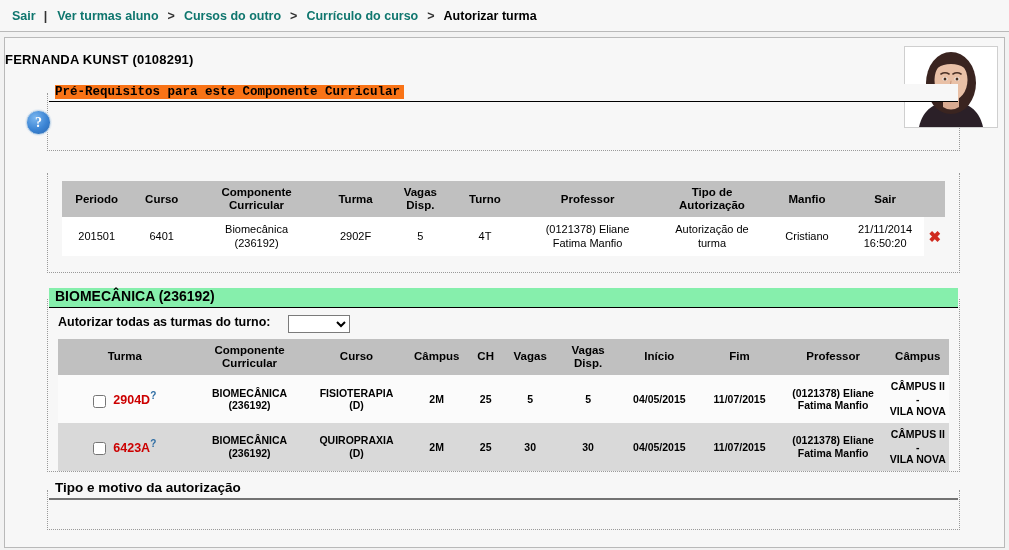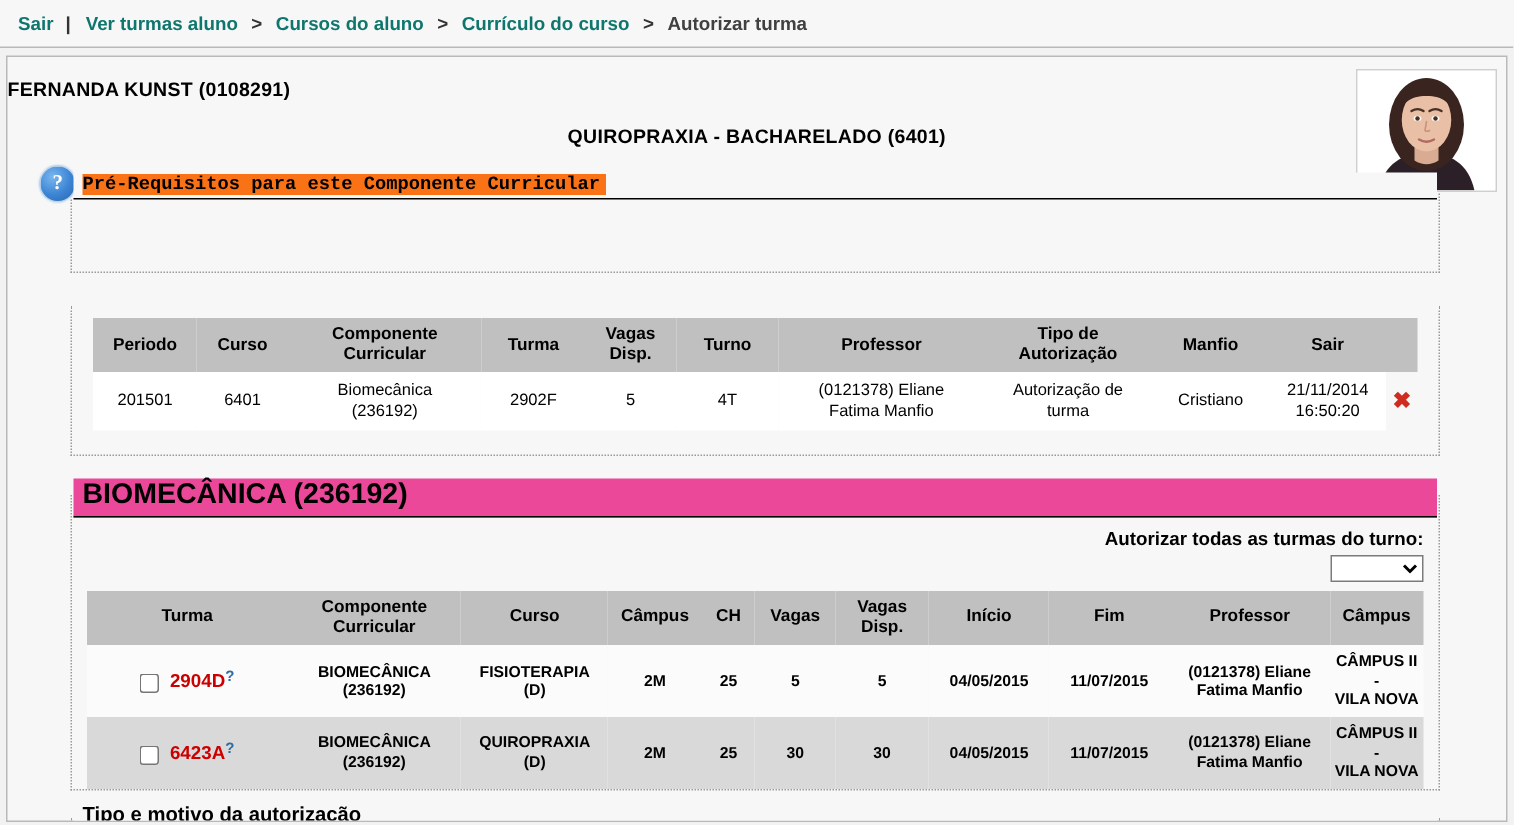--- a/index.html
+++ b/index.html
@@ -39,21 +39,21 @@
     margin: 0 9px;
     font-size: 12.5px;
   }
   .crumb-pipe {
     color: #333;
     font-weight: bold;
     margin: 0 10px 0 8px;
     font-size: 12.5px;
   }
   .crumb.current {
-    color: #404040;
+    color: #000000;
   }
 
   
   .page-panel {
     position: relative;
     margin: 5px 4px 0 4px;
     height: 511px;
     background: #f7f7f7;
     border: 1px solid #b9b9b9;
     box-sizing: border-box;
@@ -177,36 +177,35 @@
 
   
   .comp-section {
     margin: 26px 44px 0 42px;
     border: 1px dotted #9a9a9a;
     border-top: none;
     box-sizing: border-box;
   }
   .comp-title {
     font-weight: bold;
-    font-size: 19px;
+    font-size: 14px;
     padding: 0 0 3px 6px;
     border-bottom: 1px solid #000;
     margin: 0 1px;
     position: relative;
     top: -11px;
-    background: #ec4899;
+    background: #86efac;
   }
   .comp-body { padding: 0 10px 0 10px; margin-top: -4px; }
 
   .authorize-all-row {
     display: flex;
-    align-items: flex-end;
-    gap: 4px;
+    align-items: flex-start;
+    gap: 17px;
     padding: 0 0 6px 0;
-    flex-direction: column;
   }
   .authorize-all-label {
     font-weight: bold;
     font-size: 12.5px;
   }
   select.turno-select {
     width: 62px;
     height: 18px;
     font-size: 11px;
     font-family: "Liberation Sans", sans-serif;
@@ -277,21 +276,21 @@
   }
 </style>
 </head>
 <body>
 
 <div class="breadcrumb-bar">
   <a href="#" class="crumb">Sair</a>
   <span class="crumb-pipe">|</span>
   <a href="#" class="crumb">Ver turmas aluno</a>
   <span class="crumb-sep">&gt;</span>
-  <a href="#" class="crumb">Cursos do aluno</a>
+  <a href="#" class="crumb">Cursos do outro</a>
   <span class="crumb-sep">&gt;</span>
   <a href="#" class="crumb">Currículo do curso</a>
   <span class="crumb-sep">&gt;</span>
   <a href="#" class="crumb current">Autorizar turma</a>
 </div>
 
 <div class="page-panel">
 
   <div class="help-icon">?</div>
 
@@ -319,21 +318,20 @@
       <circle cx="40" cy="32" r="1.5" fill="#4a2e1d"></circle>
       <circle cx="52" cy="32" r="1.5" fill="#4a2e1d"></circle>
 
       <path d="M46 34 L45 40 q1.5 1 3 0" stroke="#c9957a" stroke-width="1.1" fill="none" stroke-linecap="round"></path>
 
       <path d="M41 46 q5 3 10 0" stroke="#b06a62" stroke-width="1.6" fill="none" stroke-linecap="round"></path>
     </svg>
   </div>
 
   <div class="stud-title">FERNANDA KUNST (0108291)</div>
-  <div class="stud-course">QUIROPRAXIA - BACHARELADO (6401)</div>
 
   <div class="section prereq-section">
     <div class="section-title">
       <span class="label-inner">Pré-Requisitos para este Componente Curricular</span>
     </div>
     <div class="prereq-body"></div>
   </div>
 
   <div class="section authorized-section">
     <div class="authorized-body">

